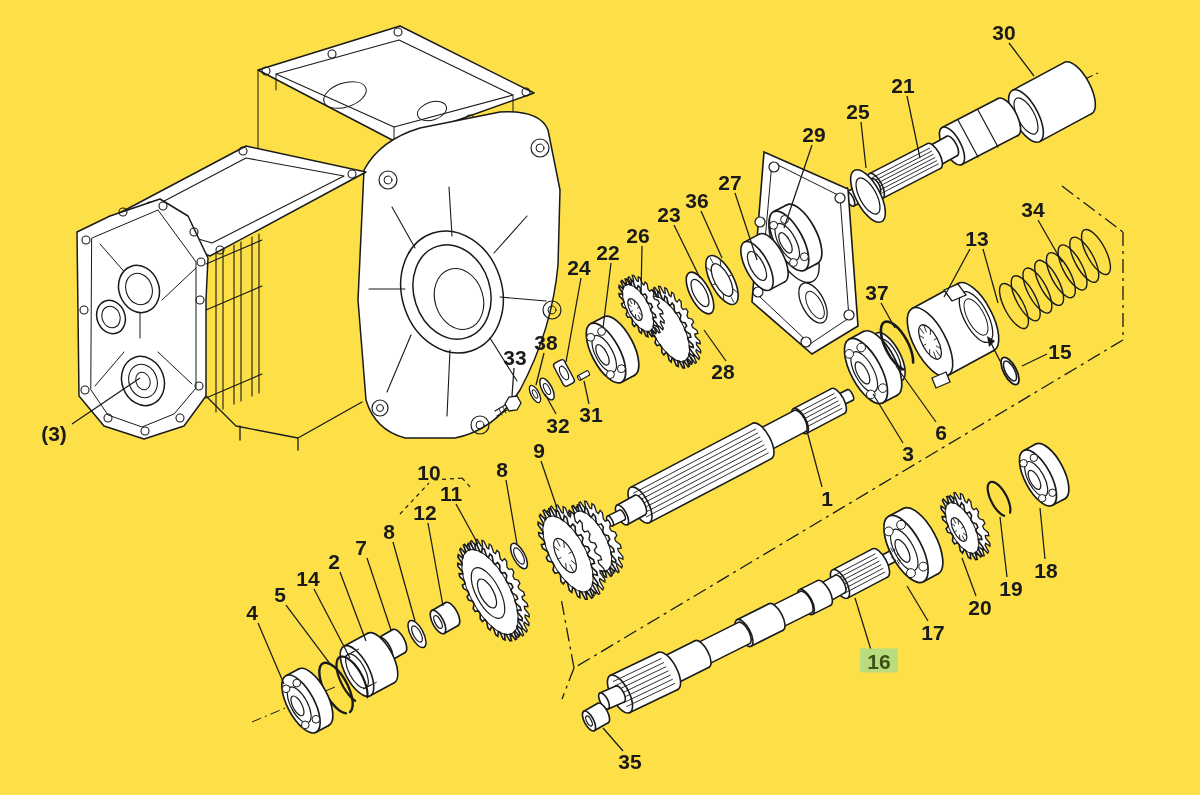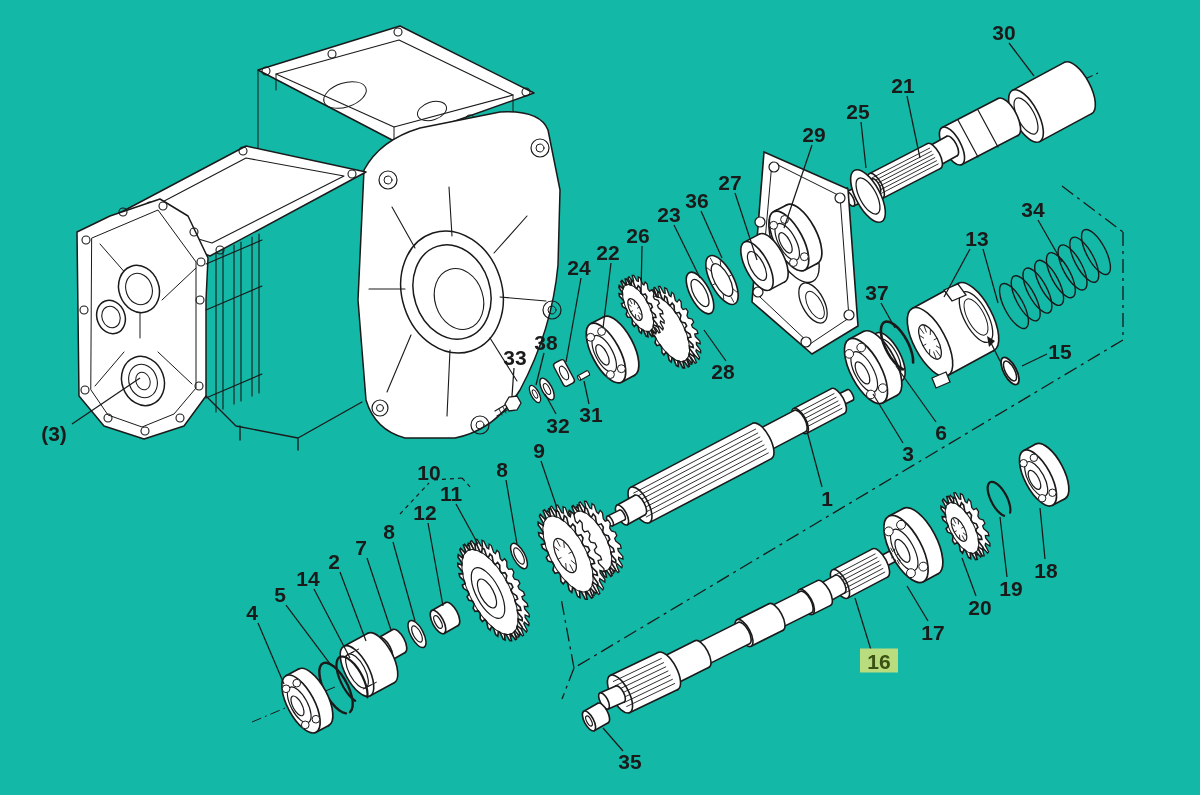--- a/index.html
+++ b/index.html
@@ -1,16 +1,16 @@
 <!DOCTYPE html>
 <html><head>
 <meta charset="utf-8">
 <style>
   html,body{margin:0;padding:0;background:#fff;}
-  .canvas{position:relative;width:1200px;height:795px;background:#14b8a6;overflow:hidden;
+  .canvas{position:relative;width:1200px;height:795px;background:#fde047;overflow:hidden;
           font-family:"Liberation Sans", sans-serif;}
   svg{display:block;}
   text.callout{font-family:"Liberation Sans", sans-serif;font-weight:bold;font-size:21px;}
 </style>
 </head>
 <body>
 
 <div class="canvas">
 <svg id="art" width="1200" height="795" viewBox="0 0 1200 795">
 

